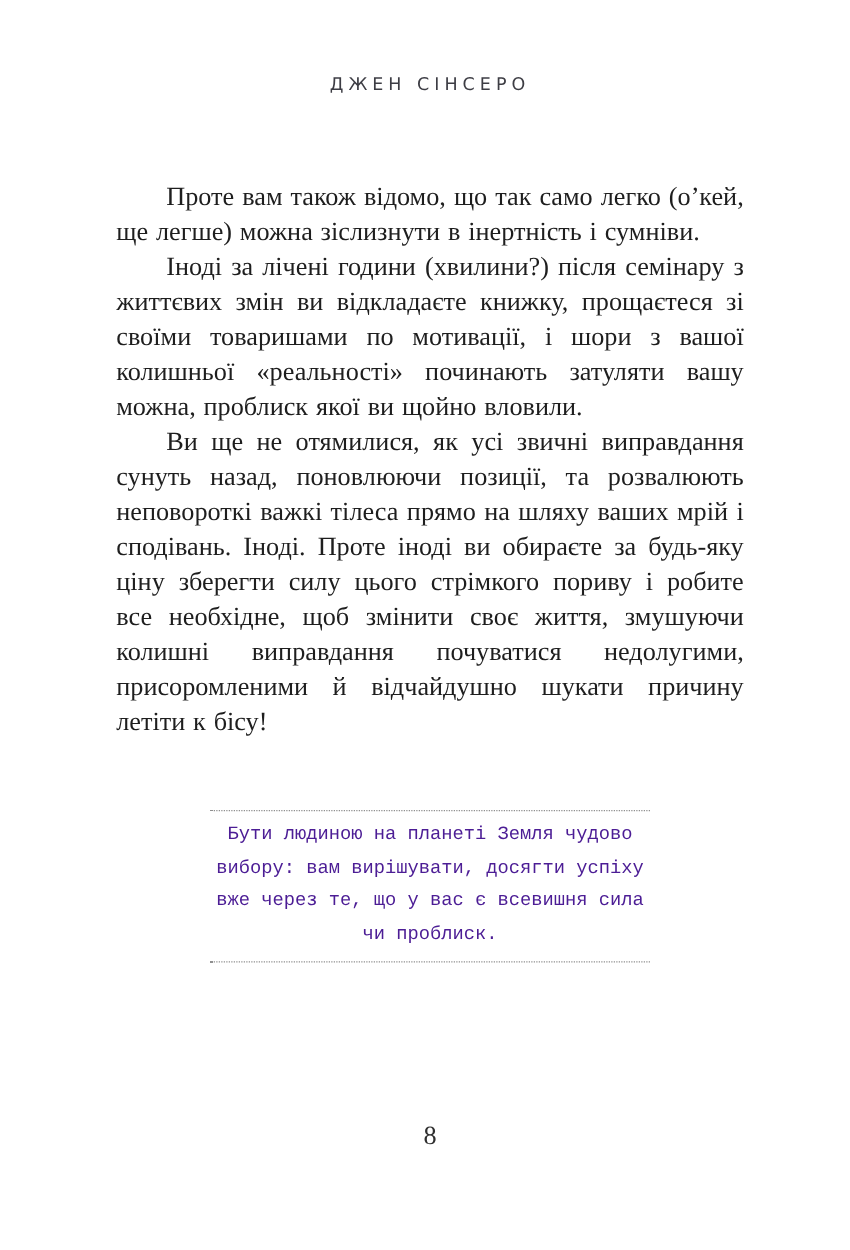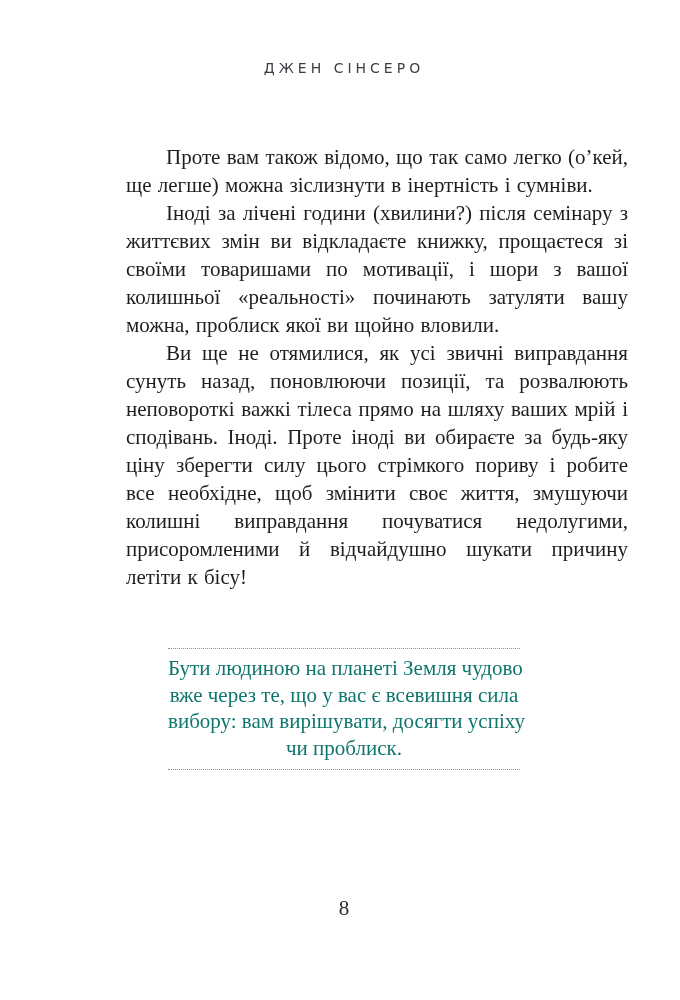--- a/index.html
+++ b/index.html
@@ -26,21 +26,20 @@
     font-size: 14px;
     font-weight: 400;
     letter-spacing: 4px;
     color: #3d3d44;
   }
   .body-text {
     position: absolute;
     top: 143px;
     left: 93px;
     width: 502px;
-    margin-left: 33px;
   }
   .body-text p {
     margin: 0;
     padding: 0;
     text-indent: 40px;
     text-align: justify;
     font-family: "Liberation Serif", serif;
     font-size: 21px;
     line-height: 28px;
     color: #1e1e1e;
@@ -51,24 +50,24 @@
     top: 648px;
     left: 168px;
     width: 352px;
     box-sizing: border-box;
     border-top: 1px dotted #8f8f8f;
     border-bottom: 1px dotted #8f8f8f;
     padding: 6px 0 8px 0;
     text-align: center;
   }
   .pull-quote .quote-line {
-    font-family: Liberation Serif, serif;
-    font-size: 21px;
+    font-family: Liberation Mono, monospace;
+    font-size: 15px;
     line-height: 26.5px;
-    color: #0f766e;
+    color: #4c1d95;
     white-space: nowrap;
   }
   .page-number {
     position: absolute;
     top: 896px;
     left: 93px;
     width: 502px;
     text-align: center;
     font-family: "Liberation Serif", serif;
     font-size: 21px;
@@ -83,20 +82,20 @@
   <div class="running-header">ДЖЕН СІНСЕРО</div>
 
   <div class="body-text">
     <p>Проте вам також відомо, що так само легко (о’кей, ще легше) можна зіслизнути в інертність і сумніви.</p>
     <p>Іноді за лічені години (хвилини?) після семінару з життєвих змін ви відкладаєте книжку, прощаєтеся зі своїми товаришами по мотивації, і шори з вашої колишньої «реальності» починають затуляти вашу можна, проблиск якої ви щойно вловили.</p>
     <p>Ви ще не отямилися, як усі звичні виправдання сунуть назад, поновлюючи позиції, та розвалюють неповороткі важкі тілеса прямо на шляху ваших мрій і сподівань. Іноді. Проте іноді ви обираєте за будь-яку ціну зберегти силу цього стрімкого пориву і робите все необхідне, щоб змінити своє життя, змушуючи колишні виправдання почуватися недолугими, присоромленими й відчайдушно шукати причину летіти к бісу!</p>
   </div>
 
   <div class="pull-quote">
     <div class="quote-line">Бути людиною на планеті Земля чудово</div>
+    <div class="quote-line">вибору: вам вирішувати, досягти успіху</div>
     <div class="quote-line">вже через те, що у вас є всевишня сила</div>
-    <div class="quote-line">вибору: вам вирішувати, досягти успіху</div>
     <div class="quote-line">чи проблиск.</div>
   </div>
 
   <div class="page-number">8</div>
 
 </div>
 
 </body></html>

